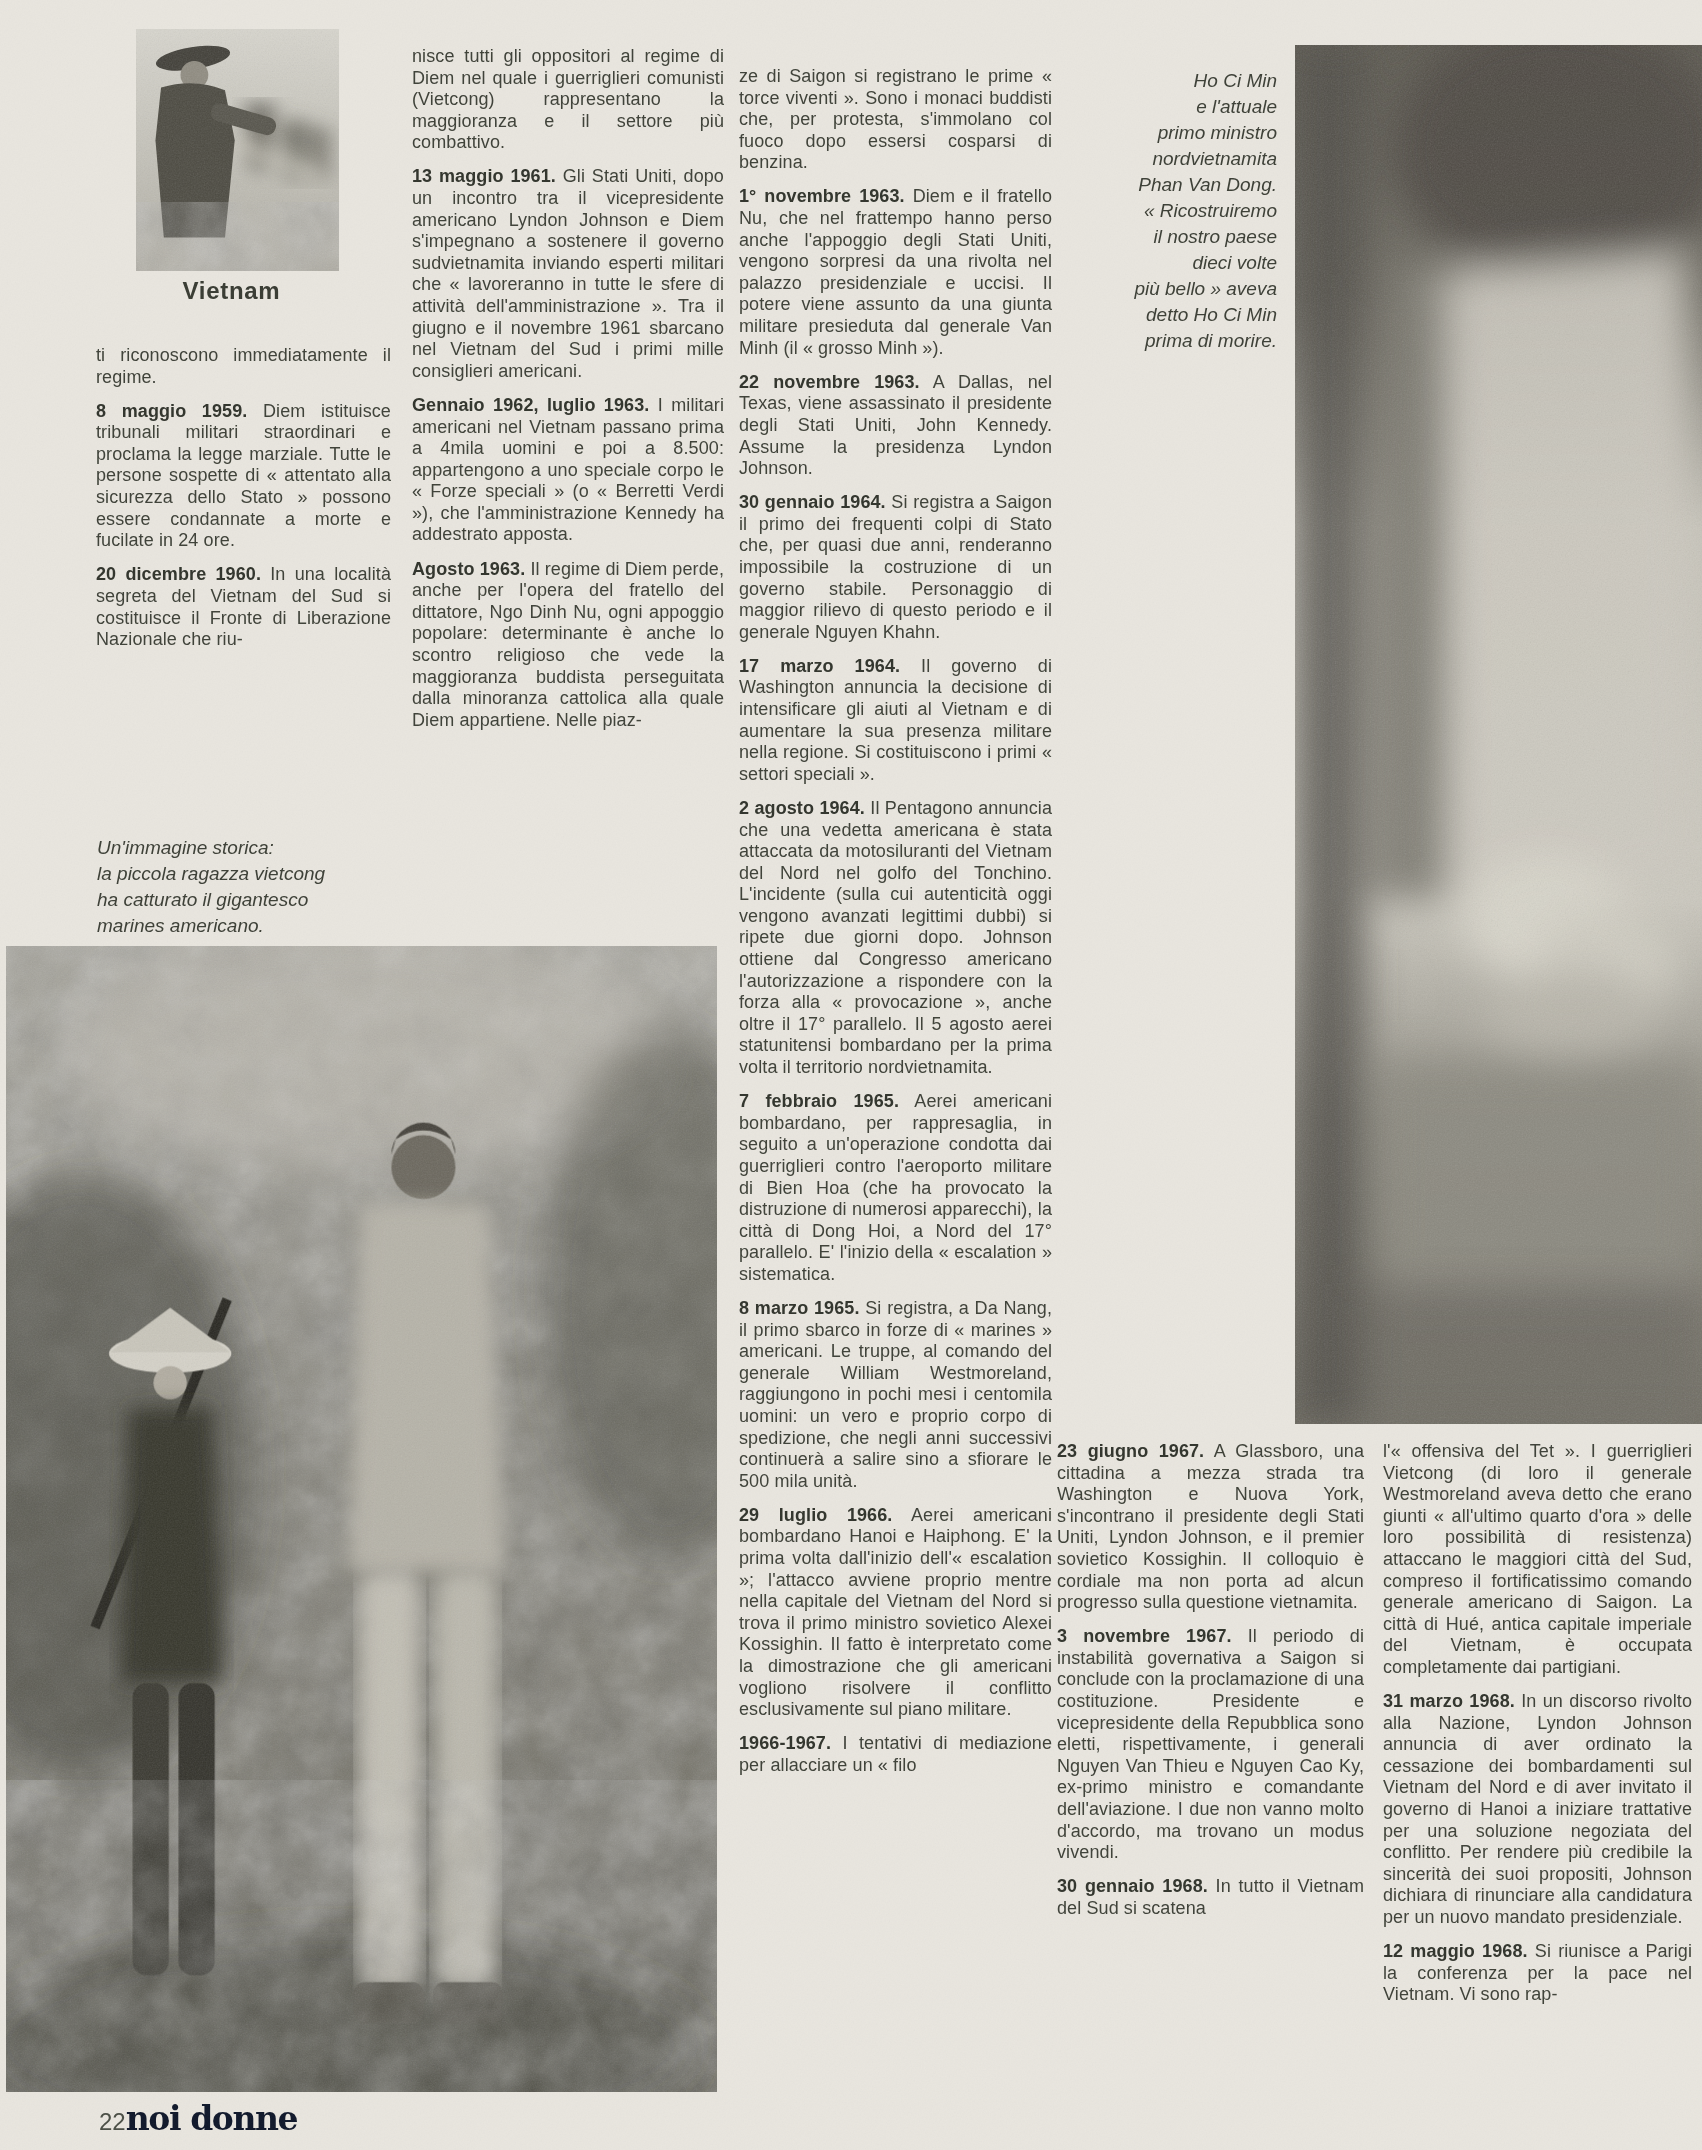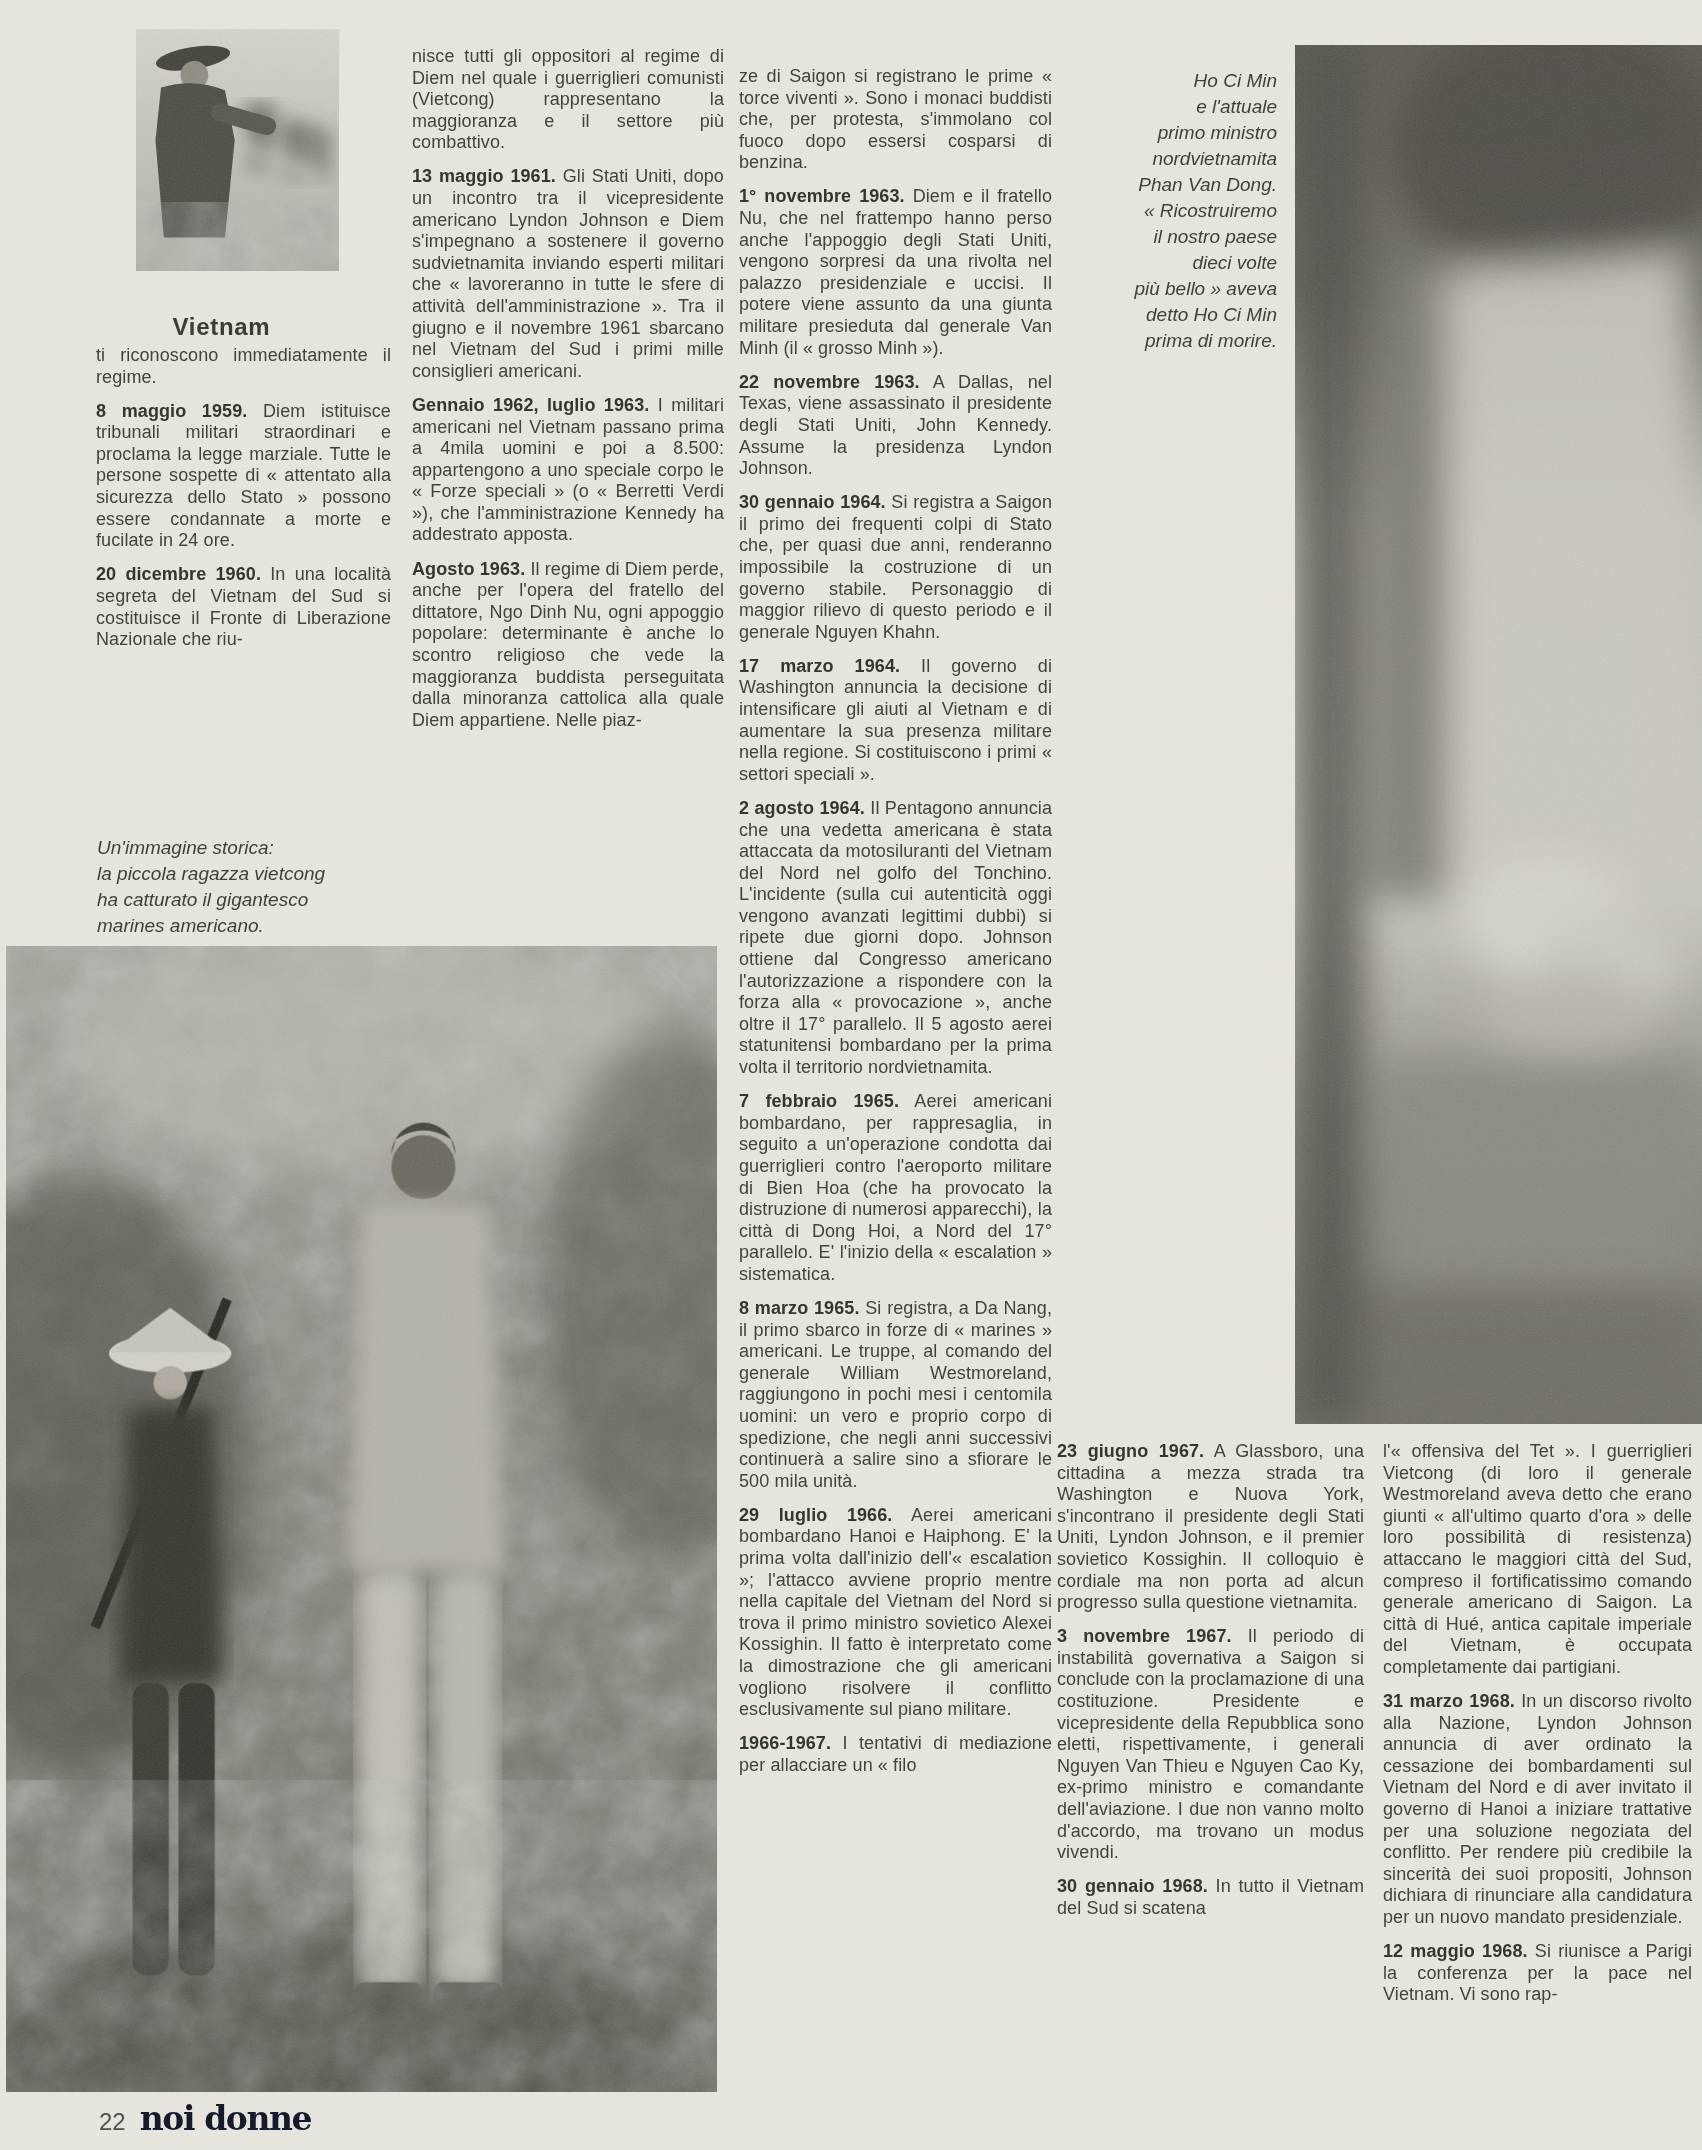--- a/index.html
+++ b/index.html
@@ -13,34 +13,34 @@
   .col p { margin:0 0 12.5px 0; }
   .col p b { font-weight:bold; color:#31342c; }
   .caption-left, .caption-right {
     position:absolute; font-style:italic; font-size:19px; line-height:26px;
     white-space:pre-line; color:#3c3f36;
   }
   .caption-right { text-align:right; }
   .section-label { position:absolute; font-weight:bold; font-size:24px; letter-spacing:0.7px; text-align:center; color:#383b32; }
   .photo { position:absolute; overflow:hidden; background:#8f8d84; }
   .photo svg { display:block; width:100%; height:100%; }
-  .footer { position:absolute; left:99px; top:2099px; display:flex; align-items:baseline; gap:14px; }
+  .footer { position:absolute; left:99px; top:2099px; display:flex; align-items:baseline; }
   .page-number { font-size:24px; color:#4a4e45; }
   .logo { font-family:"DejaVu Serif","Liberation Serif",serif; font-weight:bold; font-size:33px; letter-spacing:-1.4px; color:#0f172a; }
   .paper-noise { position:absolute; inset:0; pointer-events:none; opacity:.05; }
   
   .col1  { left:96px;  top:345px;  width:295px; }
   .col2  { left:412px;  top:46px;   width:312px; }
   .col3  { left:739px; top:66px;   width:313px; }
   .col4b { left:1057px; top:1441px; width:307px; }
   .col5b { left:1383px; top:1441px; width:309px; }
   .caption-left  { left:97px;  top:835px; width:299px; }
   .caption-right { left:1047px; top:68px;  width:230px;text-align:right; }
   .photo-topleft    { left:136px;  top:29px;   width:203px;  height:242px; }
-  .section-label    { left:106px;  top:277px;  width:231px;margin-top:36px; }
+  .section-label    { left:116px;  top:277px;  width:231px; }
   .photo-bottomleft { left:5.6px;    top:946px; width:711px; height:1146px; }
   .photo-right      { left:1295px; top:45px;   width:408px;  height:1379px; }
 </style>
 </head>
 <body>
 
 <div class="page">
 
   <svg width="0" height="0" style="position:absolute" aria-hidden="true">
     <defs>

